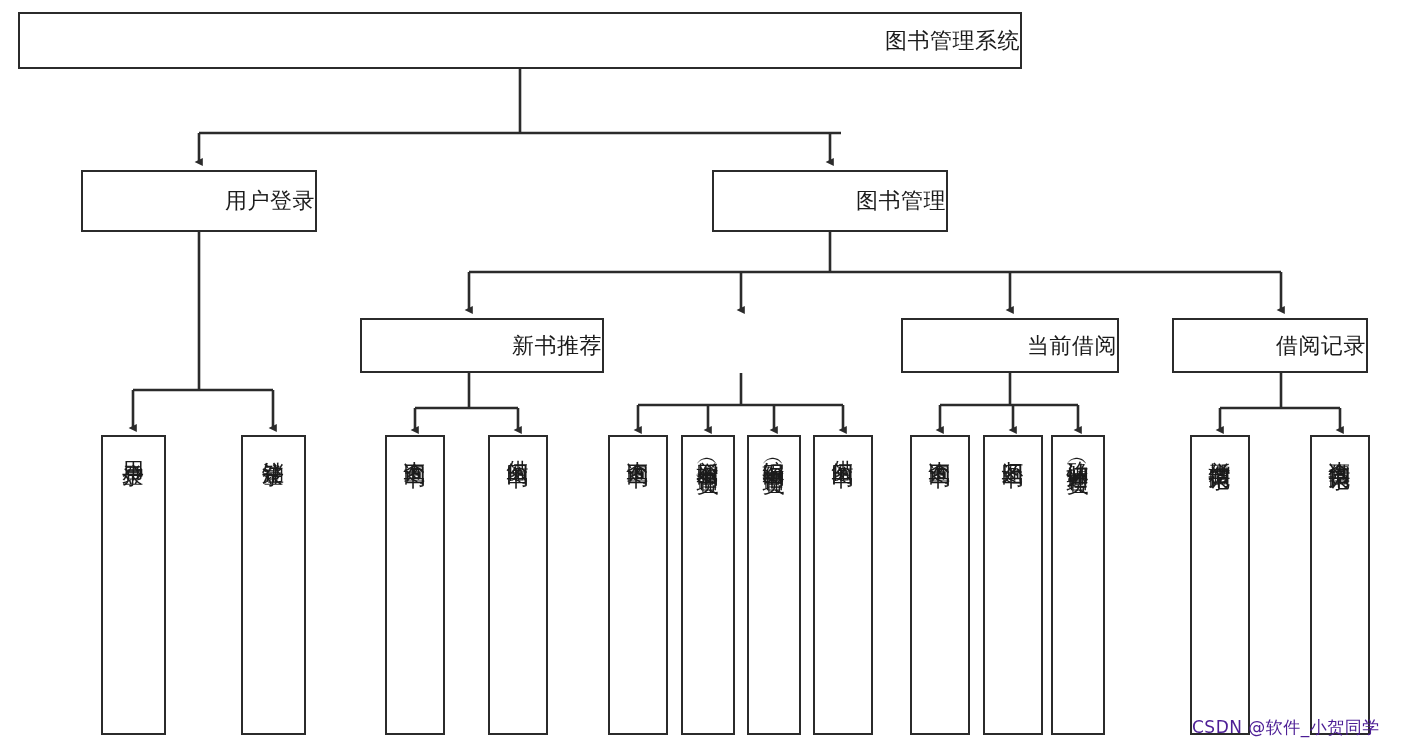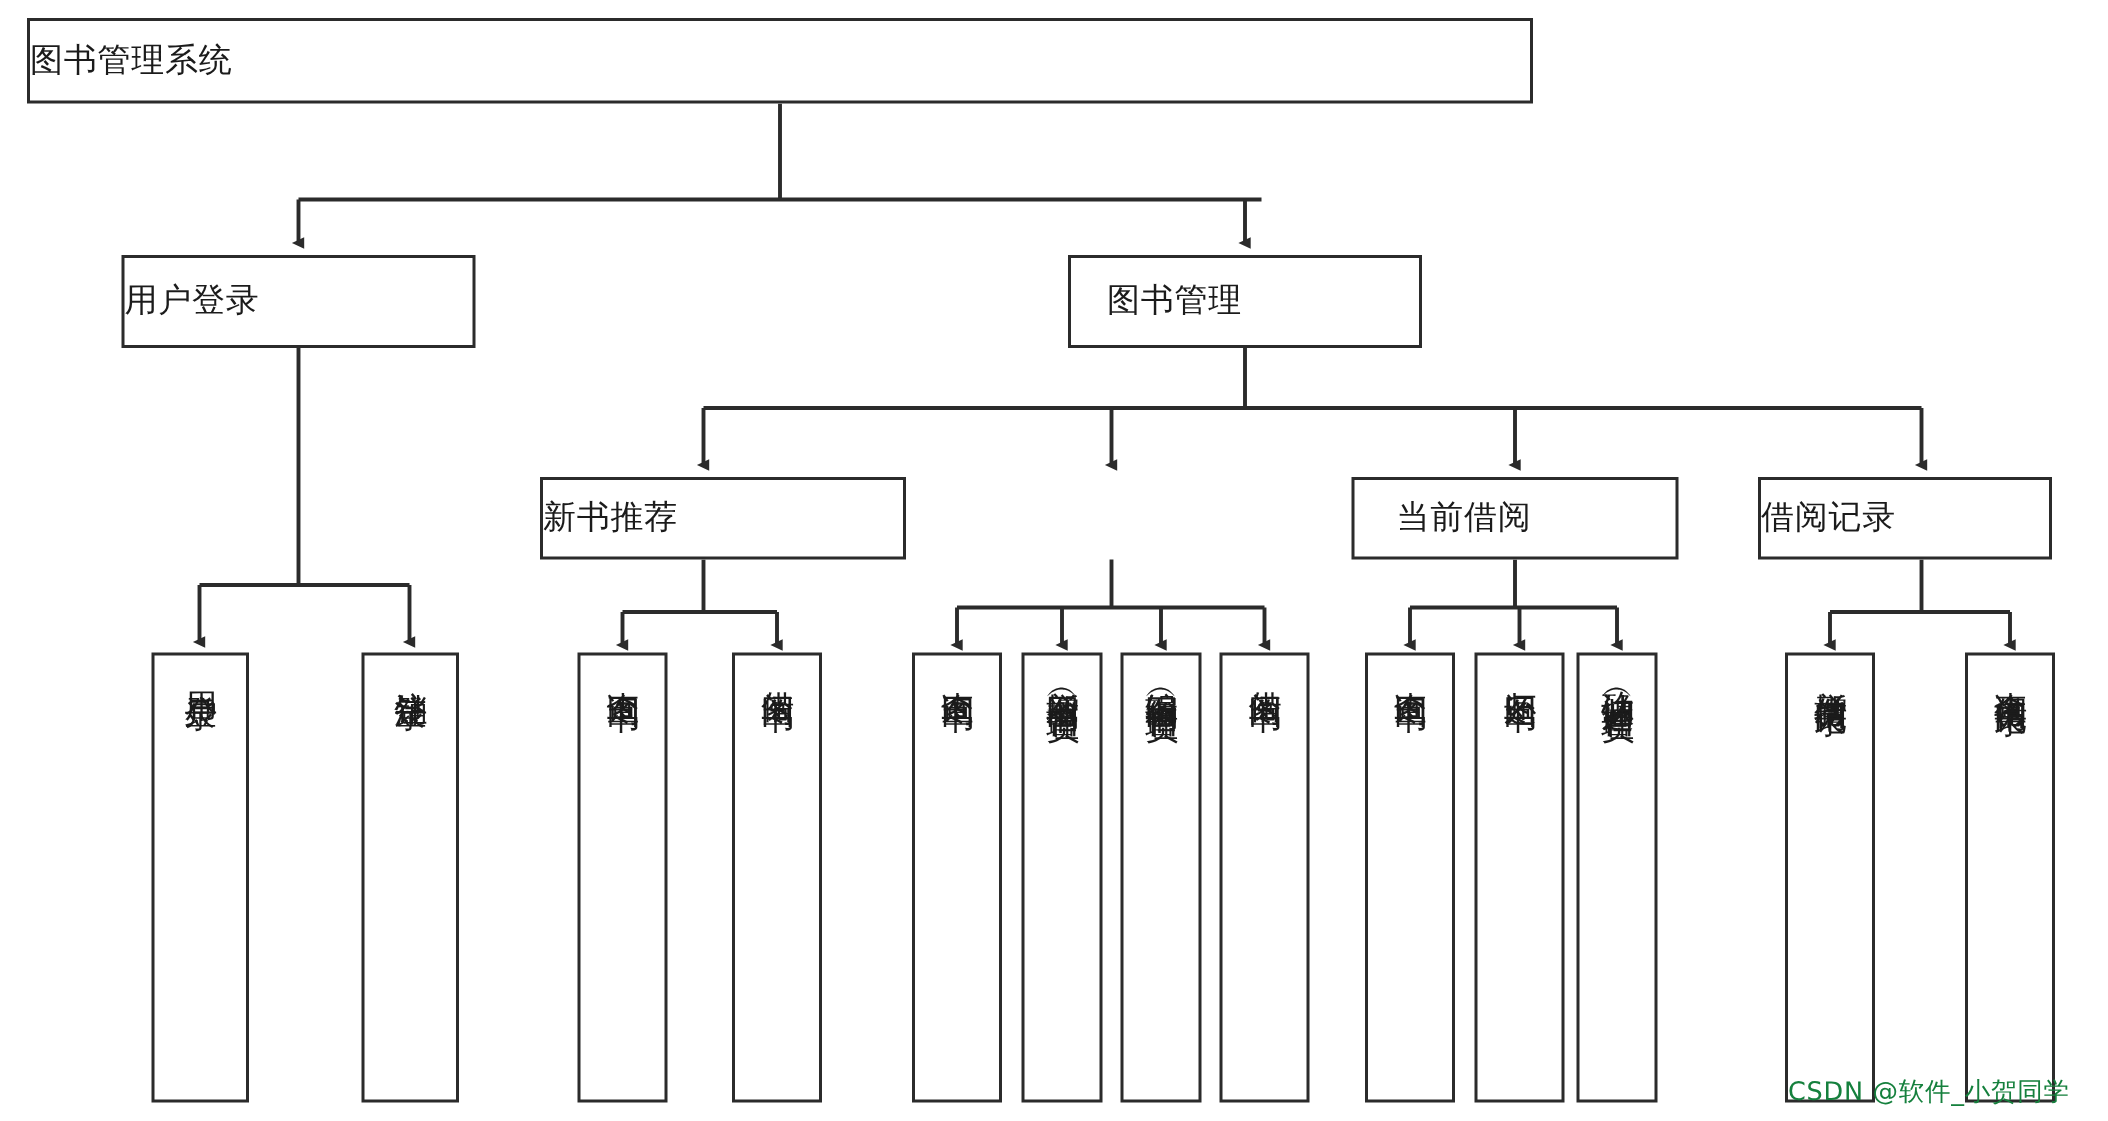--- a/index.html
+++ b/index.html
@@ -22,21 +22,21 @@
     height:747px;
     pointer-events:none;
   }
   .node{
     position:absolute;
     box-sizing:border-box;
     background:#ffffff;
     border:2.5px solid #2b2b2b;
     display:flex;
     align-items:center;
-    justify-content:flex-start;
+    justify-content:flex-end;
     z-index:3;
   }
   .node .node-label{
     font-size:22px;
     line-height:1.18;
     letter-spacing:0.5px;
     color:#1b1b1b;
     text-align:center;
     white-space:nowrap;
   }
@@ -54,21 +54,21 @@
     letter-spacing:2px;
     white-space:normal;
     max-height:290px;
   }
   .node.vertical.tall .node-label{
     max-height:280px;
   }
   .watermark{
     position:absolute;
     font-size:17px;
-    color:#15803d;
+    color:#4c1d95;
     letter-spacing:0.5px;
     white-space:nowrap;
     z-index:6;
     font-family:"DejaVu Sans","Liberation Sans",sans-serif;
   }
 </style>
 </head>
 <body>
 
 <div id="diagram-root">

